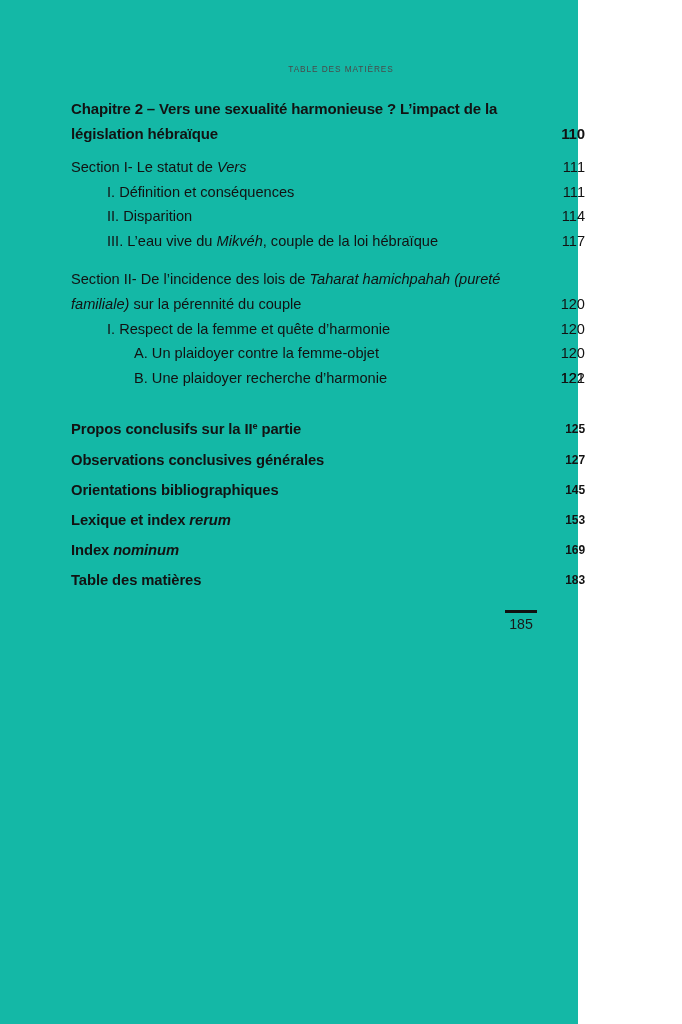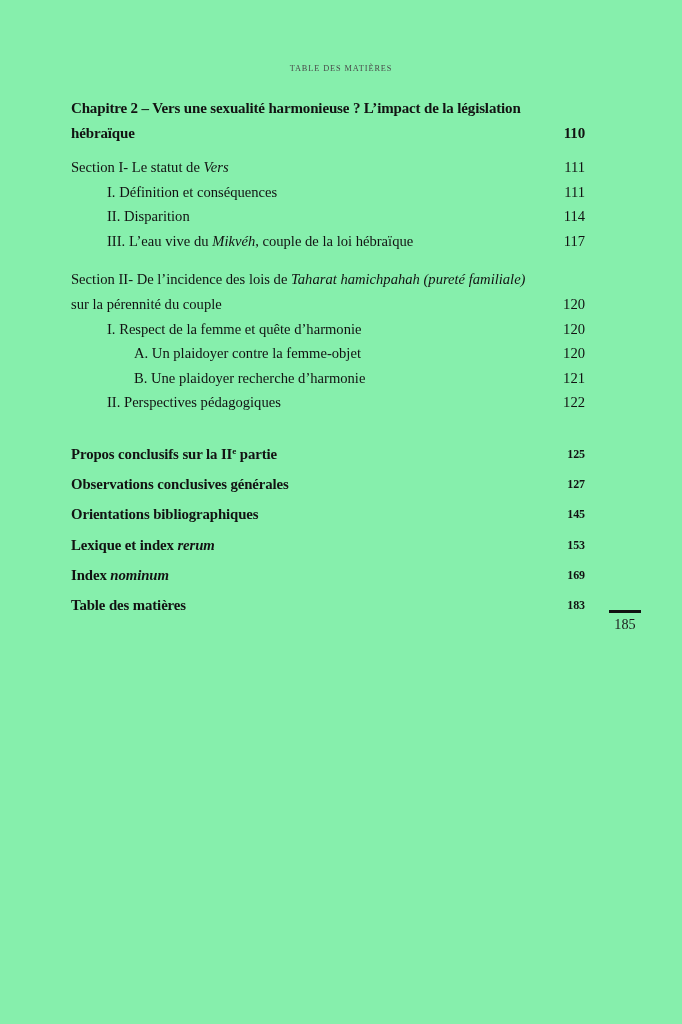--- a/index.html
+++ b/index.html
@@ -13,24 +13,23 @@
     height: 1024px;
     position: relative;
     font-family: "Liberation Sans", sans-serif;
     color: #101010;
     overflow: hidden;
   }
 
   .page {
     position: absolute;
     left: 0; top: 0;
-    width: 682px;
+    width: 578px;
     height: 1024px;
-    background: #86efac;
-    font-family: Liberation Serif, serif;
+    background: #14b8a6;
   }
 
   
   .running-header {
     position: absolute;
     left: 0;
     top: 64px;
     width: 682px;
     text-align: center;
     font-size: 8.3px;
@@ -144,21 +143,21 @@
   <div class="toc" id="toc-list">
       <div class="entry level-chapter indent-0"><span class="label"><span>Chapitre 2 – Vers une sexualité harmonieuse ? L’impact de la législation hébraïque</span></span><span class="pageno">110</span></div>
       <div class="entry level-section indent-0 gap-sm"><span class="label"><span>Section I- Le statut de </span><span class="it">Vers</span></span><span class="pageno">111</span></div>
       <div class="entry level-sub indent-1"><span class="label"><span>I. Définition et conséquences</span></span><span class="pageno">111</span></div>
       <div class="entry level-sub indent-1"><span class="label"><span>II. Disparition</span></span><span class="pageno">114</span></div>
       <div class="entry level-sub indent-1"><span class="label"><span>III. L’eau vive du </span><span class="it">Mikvéh</span><span>, couple de la loi hébraïque</span></span><span class="pageno">117</span></div>
       <div class="entry level-section indent-0 gap-md"><span class="label"><span>Section II- De l’incidence des lois de </span><span class="it">Taharat hamichpahah (pureté familiale)</span><span> sur la pérennité du couple</span></span><span class="pageno">120</span></div>
       <div class="entry level-sub indent-1"><span class="label"><span>I. Respect de la femme et quête d’harmonie</span></span><span class="pageno">120</span></div>
       <div class="entry level-sub indent-2"><span class="label"><span>A. Un plaidoyer contre la femme-objet</span></span><span class="pageno">120</span></div>
       <div class="entry level-sub indent-2"><span class="label"><span>B. Une plaidoyer recherche d’harmonie</span></span><span class="pageno">121</span></div>
-      <div class="entry level-sub indent-1"><span class="label"><span>II. Perspectives pédagogiques</span></span><span class="pageno">122</span></div>
+      <div class="entry level-sub indent-1"><span class="pageno">122</span></div>
       <div class="entry level-major indent-0 gap-lg"><span class="label"><span>Propos conclusifs sur la II</span><sup class="ord">e</sup><span> partie</span></span><span class="pageno">125</span></div>
       <div class="entry level-major indent-0"><span class="label"><span>Observations conclusives générales</span></span><span class="pageno">127</span></div>
       <div class="entry level-major indent-0"><span class="label"><span>Orientations bibliographiques</span></span><span class="pageno">145</span></div>
       <div class="entry level-major indent-0"><span class="label"><span>Lexique et index </span><span class="it">rerum</span></span><span class="pageno">153</span></div>
       <div class="entry level-major indent-0"><span class="label"><span>Index </span><span class="it">nominum</span></span><span class="pageno">169</span></div>
       <div class="entry level-major indent-0"><span class="label"><span>Table des matières</span></span><span class="pageno">183</span></div>
     </div>
 
   <div class="folio">
     <div class="folio-rule"></div>

